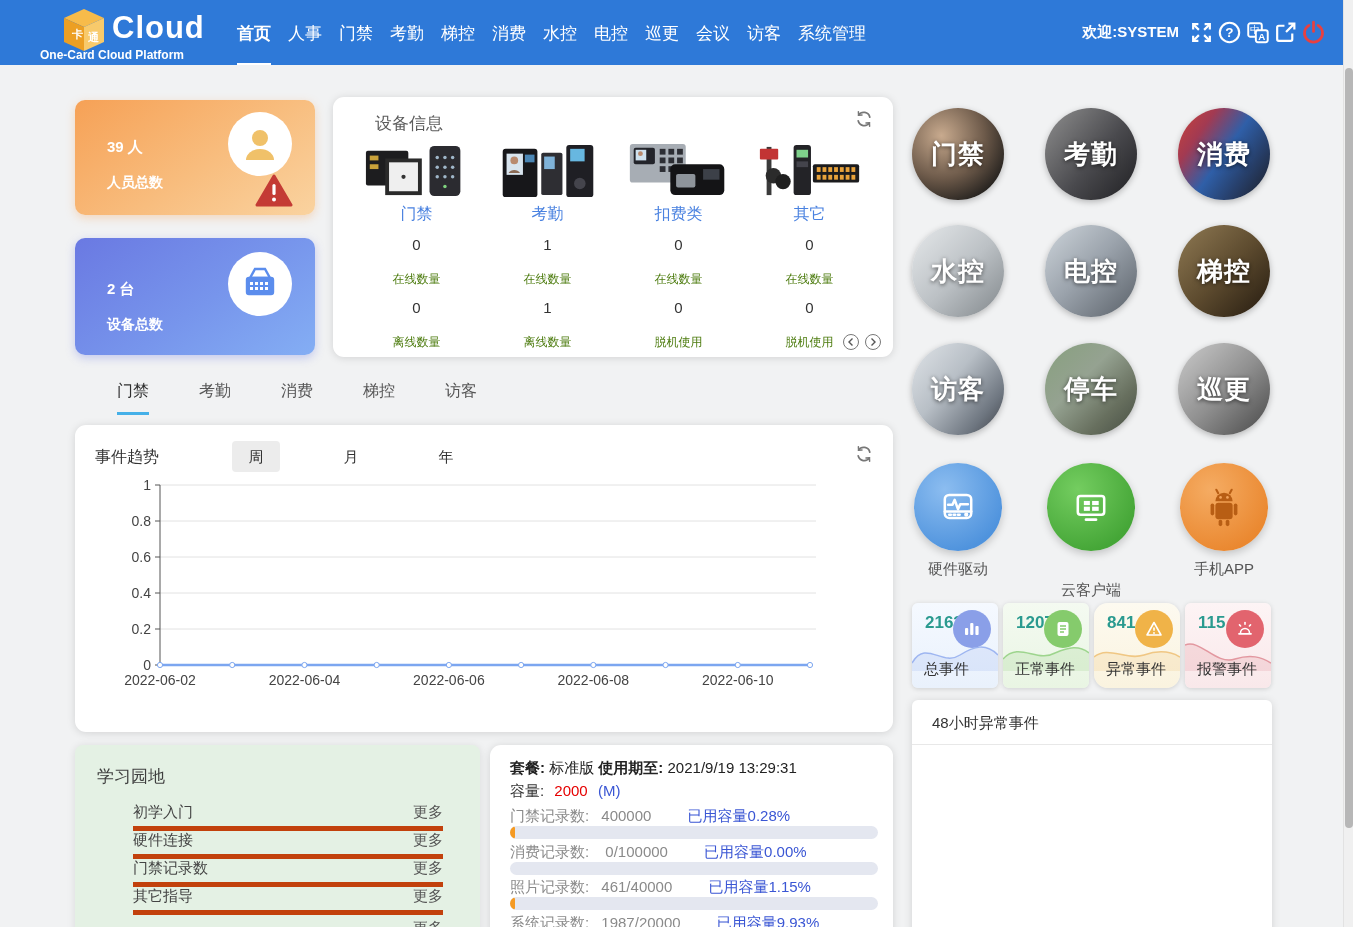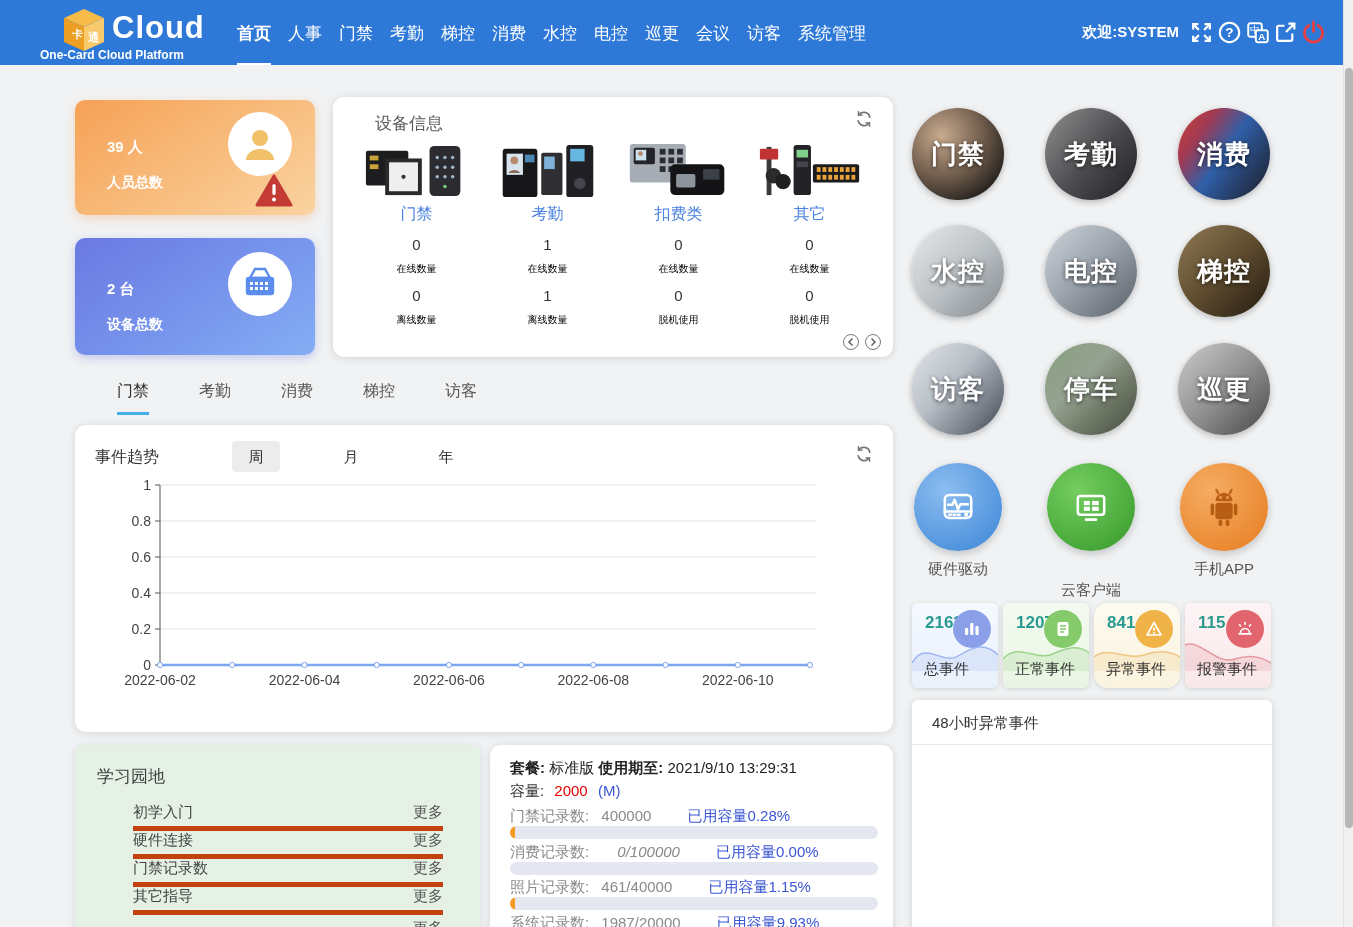--- a/index.html
+++ b/index.html
@@ -34,21 +34,21 @@
 
   
   .device-panel { left:333px; top:97px; width:560px; height:260px; }
   .dp-title { position:absolute; left:42px; top:15px; font-size:17px; color:#5c5c5c; }
   .dp-refresh { position:absolute; right:20px; top:13px; cursor:pointer; }
   .dp-grid { position:absolute; left:18px; top:40px; width:524px; display:flex; }
   .dev-col { width:131px; text-align:center; }
   .dev-img { height:64px; display:flex; align-items:flex-end; justify-content:center; }
   .dev-name { margin-top:3px; font-size:16px; color:#4a82e0; cursor:pointer; }
   .dev-v { margin-top:11px; font-size:15px; color:#333; }
-  .dev-l { margin-top:9px; font-size:10px; color:#000000; }
+  .dev-l { margin-top:18px; font-size:12px; color:#4d7c0f; }
   .dp-arrows { position:absolute; right:12px; bottom:7px; display:flex; gap:6px; }
   .circ-btn { width:16px; height:16px; border:1px solid #787878; border-radius:50%; display:inline-flex; align-items:center; justify-content:center; cursor:pointer; background:#fff; }
 
   
   .mtabs { position:absolute; left:117px; top:381px; display:flex; gap:50px; }
   .mtab { font-size:16px; color:#555; padding-bottom:10px; cursor:pointer; border-bottom:3px solid transparent; }
   .mtab.active { color:#2f2f2f; border-bottom:3px solid #45b0e8; }
 
   
   .trend-panel { left:75px; top:425px; width:818px; height:307px; }
@@ -453,40 +453,40 @@
         <span class="lp-more">更多</span>
       </div>
     </div>
   </div>
 
   <div class="panel pkg-panel">
     <div class="pkg-line1">
       <b>套餐:</b>
       <span>标准版</span>
       <b>使用期至:</b>
-      <span>2021/9/10 13:29:31</span>
+      <span>2021/9/19 13:29:31</span>
     </div>
     <div class="pkg-line2">
       <span>容量:</span>
       <span class="pkg-red">2000</span>
       <span class="pkg-blue">(M)</span>
     </div>
 
     <div class="pkg-row-label" style="top:62px;">
       <span>门禁记录数:</span>
       <span style="margin-left:8px;">400000</span>
       <span class="pkg-usage">已用容量0.28%</span>
     </div>
     <div class="pkg-bar" style="top:81px;">
         <div class="pkg-fill" style="width: 1.3%;"></div>
       </div>
 
     <div class="pkg-row-label" style="top:98px;">
       <span>消费记录数:</span>
-      <span style="margin-left:24px;font-style:italic;">0/100000</span>
+      <span style="margin-left:12px;">0/100000</span>
       <span class="pkg-usage">已用容量0.00%</span>
     </div>
     <div class="pkg-bar" style="top:117px;">
         <div class="pkg-fill" style="width: 0%;"></div>
       </div>
 
     <div class="pkg-row-label" style="top:133px;">
       <span>照片记录数:</span>
       <span style="margin-left:8px;">461/40000</span>
       <span class="pkg-usage">已用容量1.15%</span>

